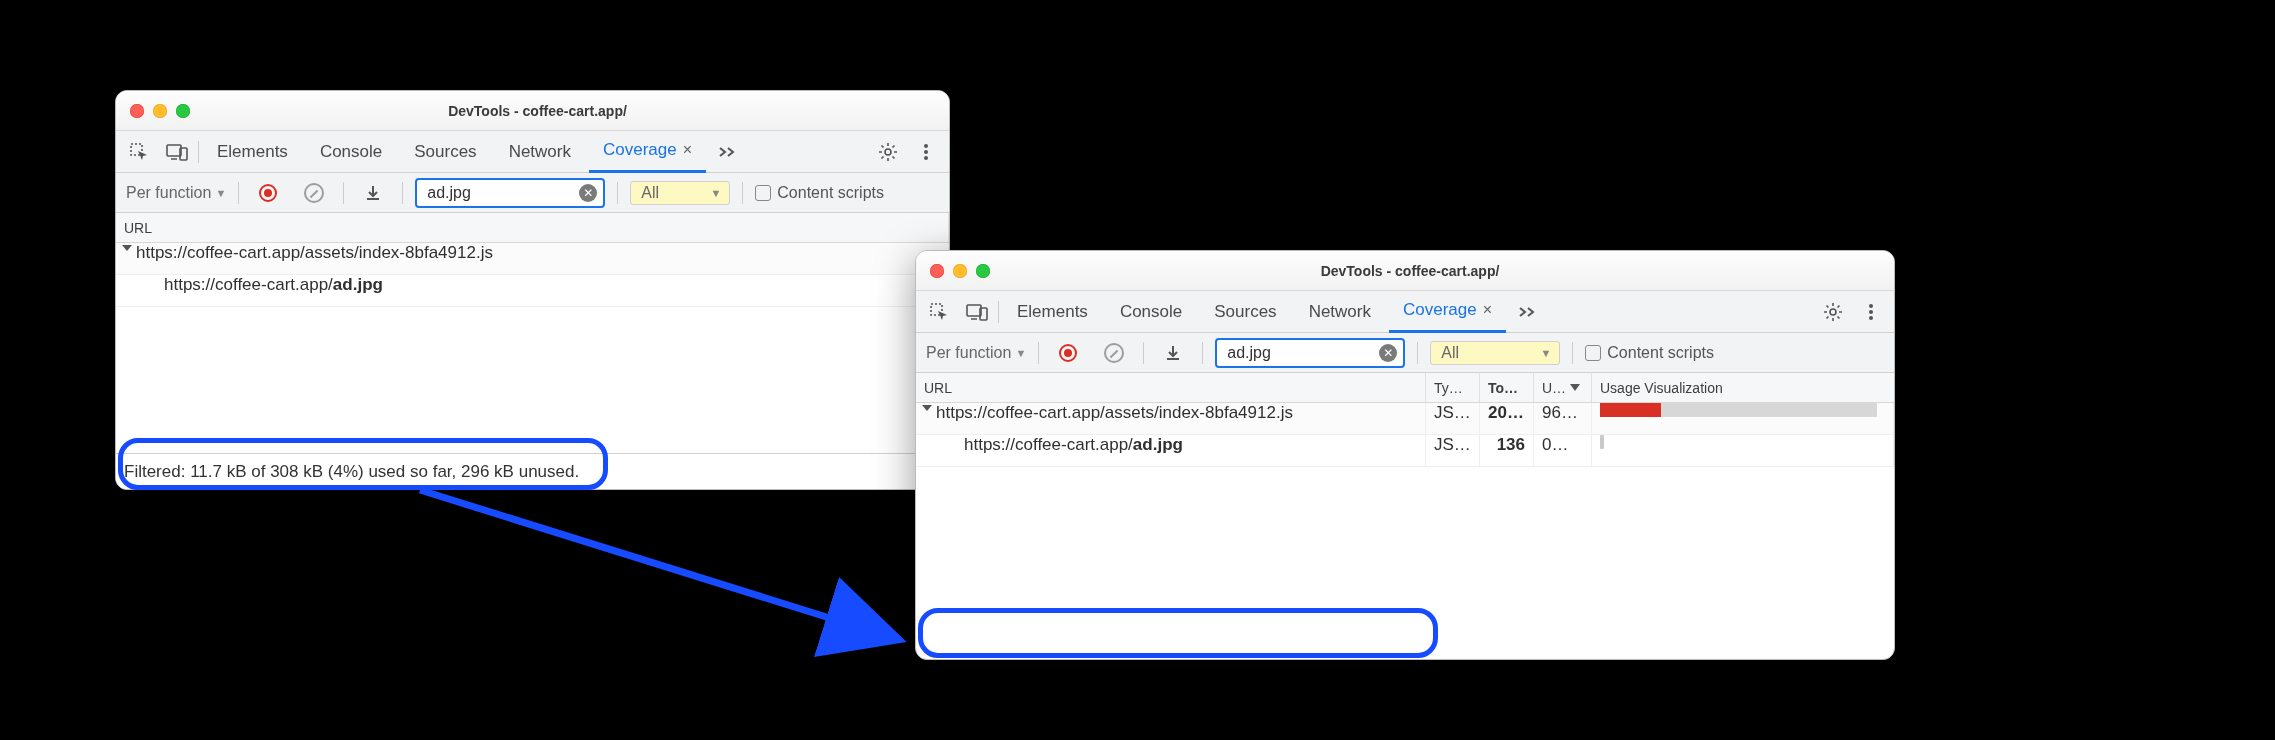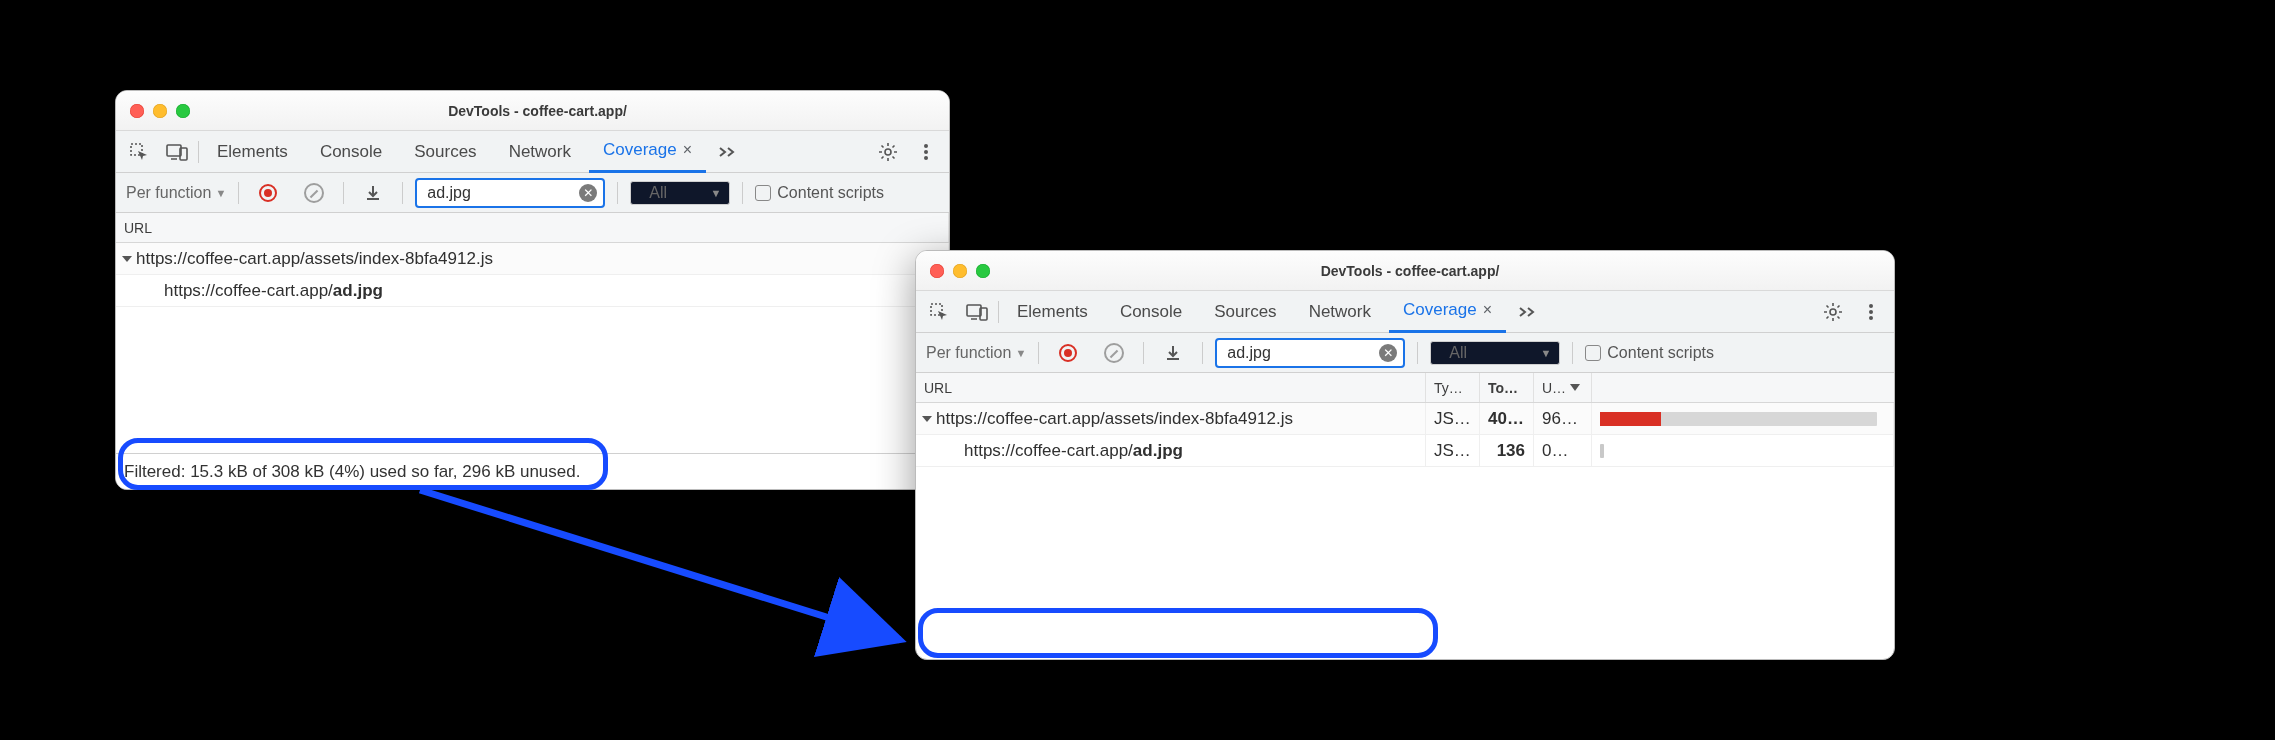--- a/index.html
+++ b/index.html
@@ -86,23 +86,23 @@
     padding:0 10px;
     font-size:16px;color:#555;
     overflow:hidden;
   }
   .picker {
     display:flex;align-items:center;gap:4px;
     color:#666;
   }
   .picker.select {
     border:1px solid #cfcfcf;
-    padding:2px 8px 2px 18px;
+    padding:2px 8px 2px 10px;
     border-radius:3px;
-    background:#0f172a;
+    background:#fef9c3;
   }
   .picker .caret { font-size:11px; color:#888; }
   .vdiv { width:1px; height:22px; background:#ccc; }
   .record-circle {
     width:18px;height:18px;border:2px solid #d93025;border-radius:50%;
     display:flex;align-items:center;justify-content:center;
   }
   .record-circle .inner{width:8px;height:8px;background:#d93025;border-radius:50%;}
   .clear-circle {
     width:20px;height:20px;border:2px solid #9e9e9e;border-radius:50%;
@@ -143,21 +143,21 @@
     overflow:hidden;white-space:nowrap;text-overflow:ellipsis;
   }
   .table-rows { background:#fff; }
   .row {
     display:flex;height:32px;align-items:center;font-size:17px;color:#303030;
     border-bottom:1px solid #efefef;
   }
   .row:nth-child(odd){background:#fbfbfb;}
   .cell {
     padding:0 8px;overflow:hidden;white-space:nowrap;text-overflow:ellipsis;
-    border-right:1px solid #efefef;height:100%;display:flex;align-items:center;
+    border-right:1px solid #efefef;height:100%;display:flex;align-items:flex-start;
   }
   .tree-toggle{display:inline-block;width:0;height:0;border-left:6px solid #555;
     border-top:5px solid transparent;border-bottom:5px solid transparent;margin-right:6px;
     transform:rotate(90deg);} 
   .bold{font-weight:700;}
 
   
   .usage-bar{
     flex:1;height:14px;background:#d7d7d7;position:relative;border-radius:1px;margin-right:8px;
     display:flex;
@@ -321,21 +321,21 @@
         <span>https://coffee-cart.app/</span>
           <span class="bold">ad.jpg</span>
       </div>
     </div>
   </div>
 
   <div style="flex:1;height:92px;background:#fff;"></div>
 
   <div class="statusbar" style="position:absolute;left:0;right:0;bottom:0;">
     <div class="seg">
-      <span>Filtered: 15.3 kB of 308 kB (4%) used so far,</span>&nbsp;<span>296 kB unused.</span>
+      <span>Filtered: 11.7 kB of 308 kB (4%) used so far,</span>&nbsp;<span>296 kB unused.</span>
     </div>
   </div>
 </div>
 
 <div class="window big" style="left:915px; top:250px; width:980px; height:410px;">
   <div class="titlebar">
     <div class="traffic">
       <div class="dot red"></div>
       <div class="dot yellow"></div>
       <div class="dot green"></div>
@@ -435,31 +435,32 @@
   </div>
 
   <div class="table-headers">
     <div class="th url-col">URL</div>
     <div class="th type-col">Ty…</div>
     <div class="th tot-col">To…</div>
     <div class="th un-col" style="display:flex;align-items:center;">
       <span>U…</span>
         <span class="sort-arrow"></span>
     </div>
+    <div class="th vis-col" style="border-right:none;">Usage Visualization</div>
   </div>
 
   <div class="table-rows">
     <div class="row">
       <div class="cell url-col">
         <span class="tree-toggle"></span>
         <span>https://coffee-cart.app/assets/</span>
           <span>index-8bfa4912.js</span>
       </div>
       <div class="cell type-col">JS…</div>
-      <div class="cell tot-col">40…</div>
+      <div class="cell tot-col">20…</div>
       <div class="cell un-col">96…</div>
       <div class="cell vis-col">
         <div class="usage-bar">
             <div class="used" style="width:22%"></div>
           </div>
       </div>
     </div>
     <div class="row">
       <div class="cell url-col" style="padding-left:48px;">
         <span>https://coffee-cart.app/</span>

